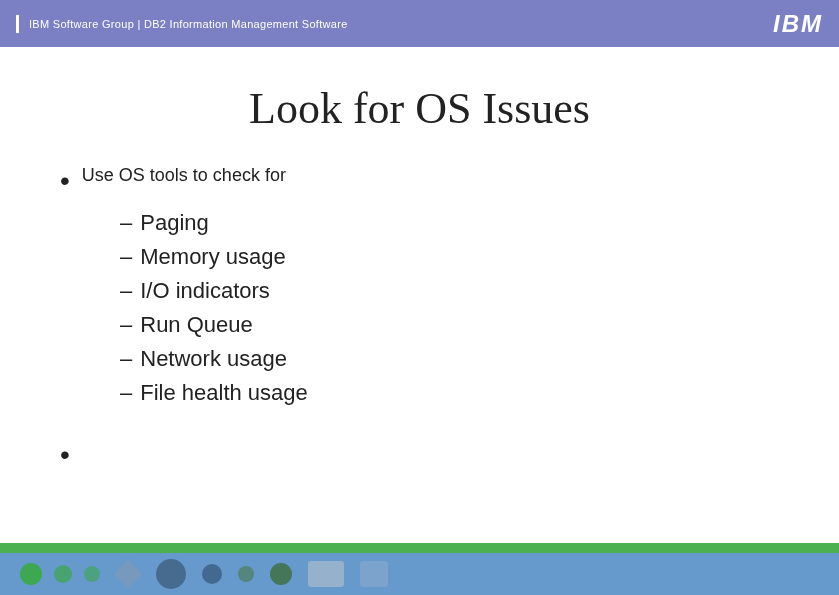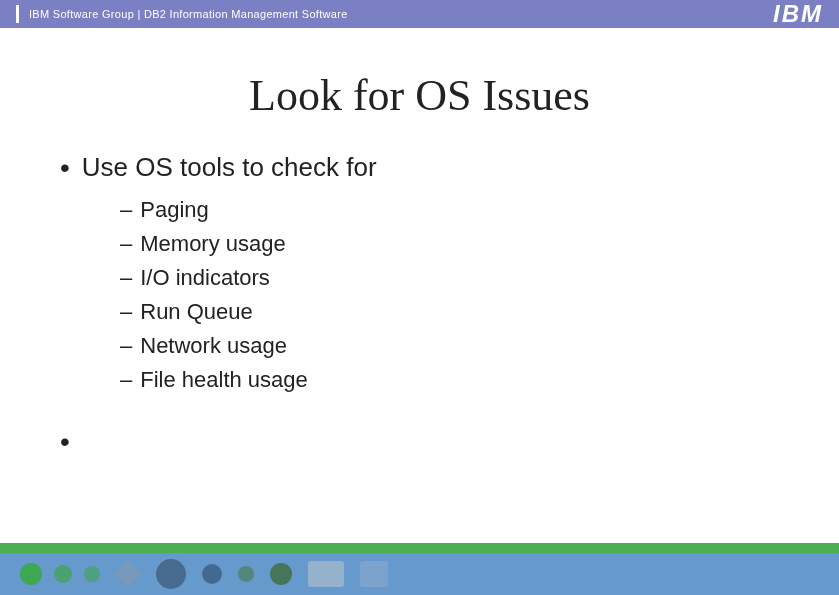--- a/index.html
+++ b/index.html
@@ -9,21 +9,21 @@
       height: 595px;
       background: #ffffff;
       font-family: Arial, Helvetica, sans-serif;
       overflow: hidden;
       position: relative;
     }
 
     
     .top-bar {
       background: #7b7fc4;
-      height: 28px;
+      height: 47px;
       display: flex;
       align-items: center;
       padding: 0 16px;
       position: relative;
     }
 
     .top-bar-divider {
       width: 3px;
       height: 18px;
       background: #ffffff;
@@ -43,23 +43,24 @@
       transform: translateY(-50%);
       font-size: 24px;
       font-weight: bold;
       color: #ffffff;
       letter-spacing: 2px;
       font-style: italic;
     }
 
     
     .main-content {
-      padding: 42px 60px 20px 60px;
+      padding: 24px 60px 20px 60px;
       background: #ffffff;
       min-height: 510px;
+      margin-top: 12px;
     }
 
     .slide-title {
       text-align: center;
       font-size: 44px;
       font-weight: normal;
       color: #222222;
       margin-bottom: 30px;
       font-family: Georgia, 'Times New Roman', serif;
     }
@@ -77,21 +78,21 @@
     }
 
     .bullet-dot {
       color: #222222;
       margin-right: 12px;
       font-size: 28px;
       line-height: 1.2;
     }
 
     .bullet-text {
-      font-size: 26px;
+      font-size: 18px;
       line-height: 1.3;
     }
 
     .sub-bullets {
       margin-left: 60px;
       margin-top: 4px;
     }
 
     .sub-bullet {
       font-size: 22px;

